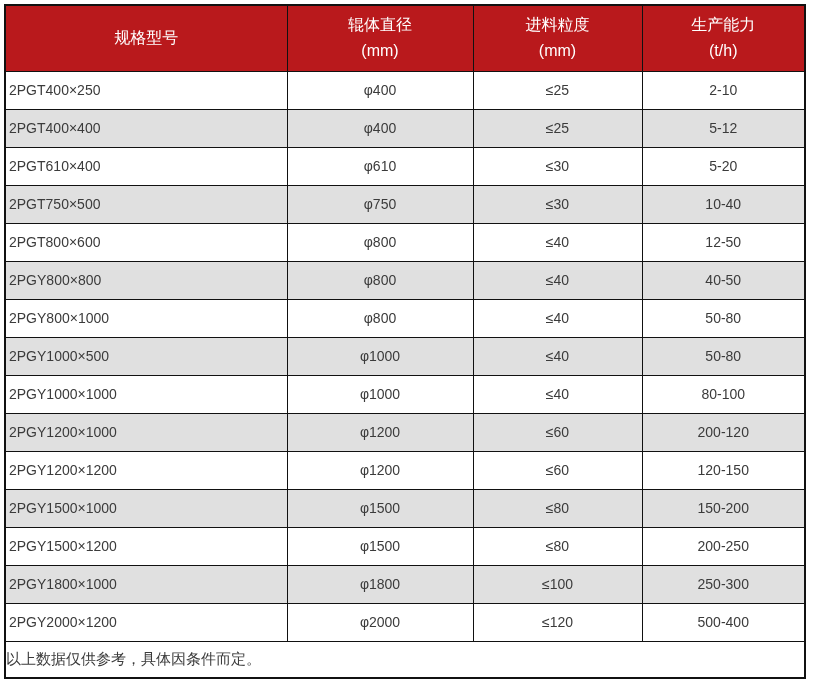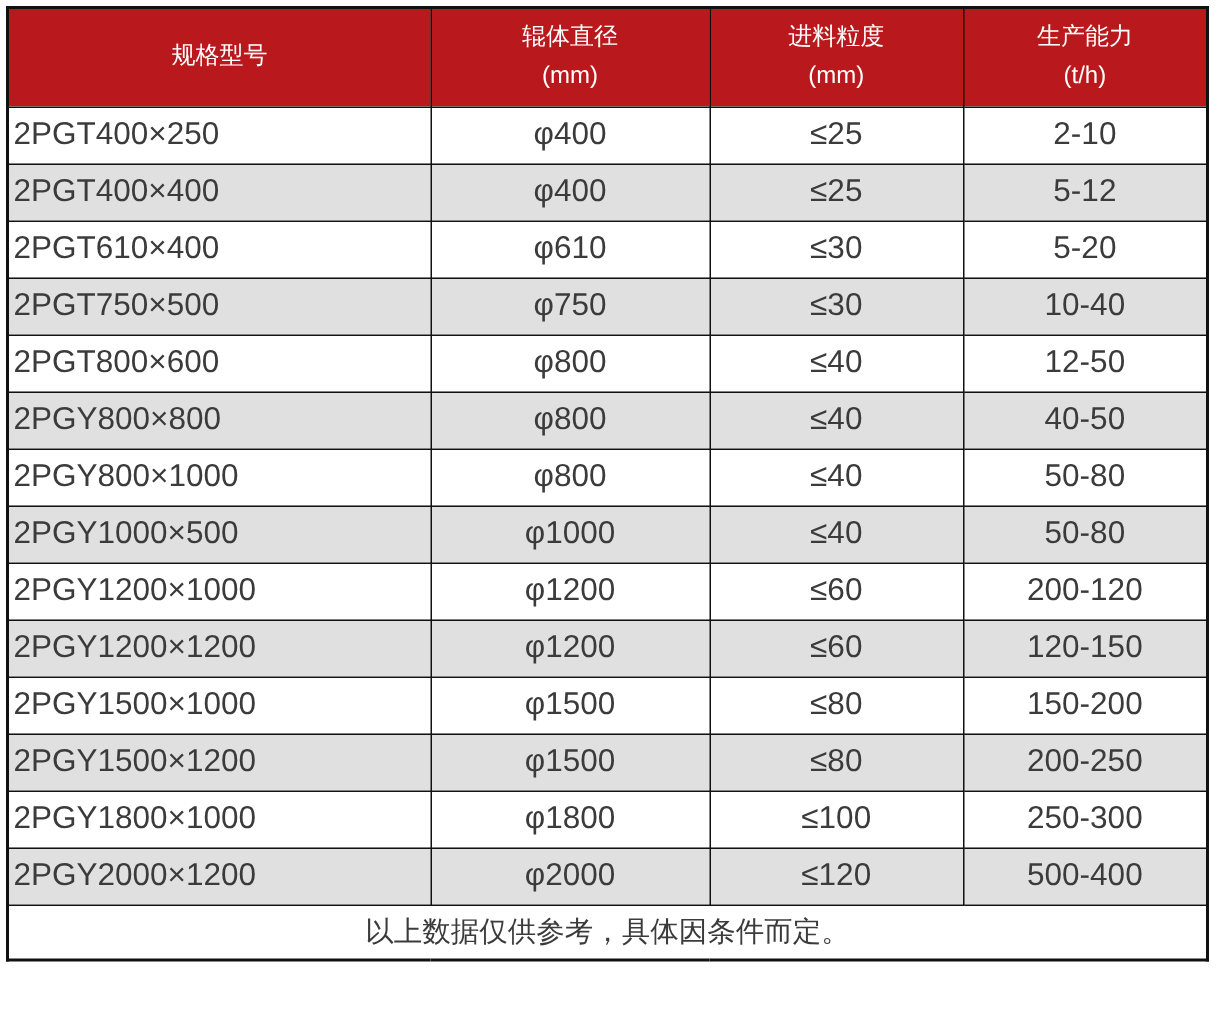--- a/index.html
+++ b/index.html
@@ -59,38 +59,38 @@
   
   .spec-table tbody tr {
     height: 38px;
     background: var(--row-bg);
   }
   .spec-table tbody tr:nth-child(even) {
     background: var(--row-alt-bg);
   }
   .spec-table tbody td {
     color: var(--body-text);
-    font-size: 21px;
+    font-size: 14px;
     text-align: center;
     vertical-align: middle;
     padding: 0;
     margin-top: 32px;
   }
   .spec-table tbody td:first-child {
     text-align: left;
     padding-left: 3px;
   }
 
   
   .spec-table tfoot td {
     height: 37px;
     background: var(--row-bg);
     color: var(--body-text);
-    font-size: 19px;
-    text-align: center;
+    font-size: 15px;
+    text-align: left;
     vertical-align: middle;
     padding: 0;
   }
 </style>
 </head>
 <body>
 
 <div class="table-wrap">
   <table class="spec-table">
     <colgroup>
@@ -162,20 +162,26 @@
           <td>≤40</td>
           <td>50-80</td>
         </tr>
         <tr>
           <td>2PGY1000×500</td>
           <td>φ1000</td>
           <td>≤40</td>
           <td>50-80</td>
         </tr>
         <tr>
+          <td>2PGY1000×1000</td>
+          <td>φ1000</td>
+          <td>≤40</td>
+          <td>80-100</td>
+        </tr>
+        <tr>
           <td>2PGY1200×1000</td>
           <td>φ1200</td>
           <td>≤60</td>
           <td>200-120</td>
         </tr>
         <tr>
           <td>2PGY1200×1200</td>
           <td>φ1200</td>
           <td>≤60</td>
           <td>120-150</td>

